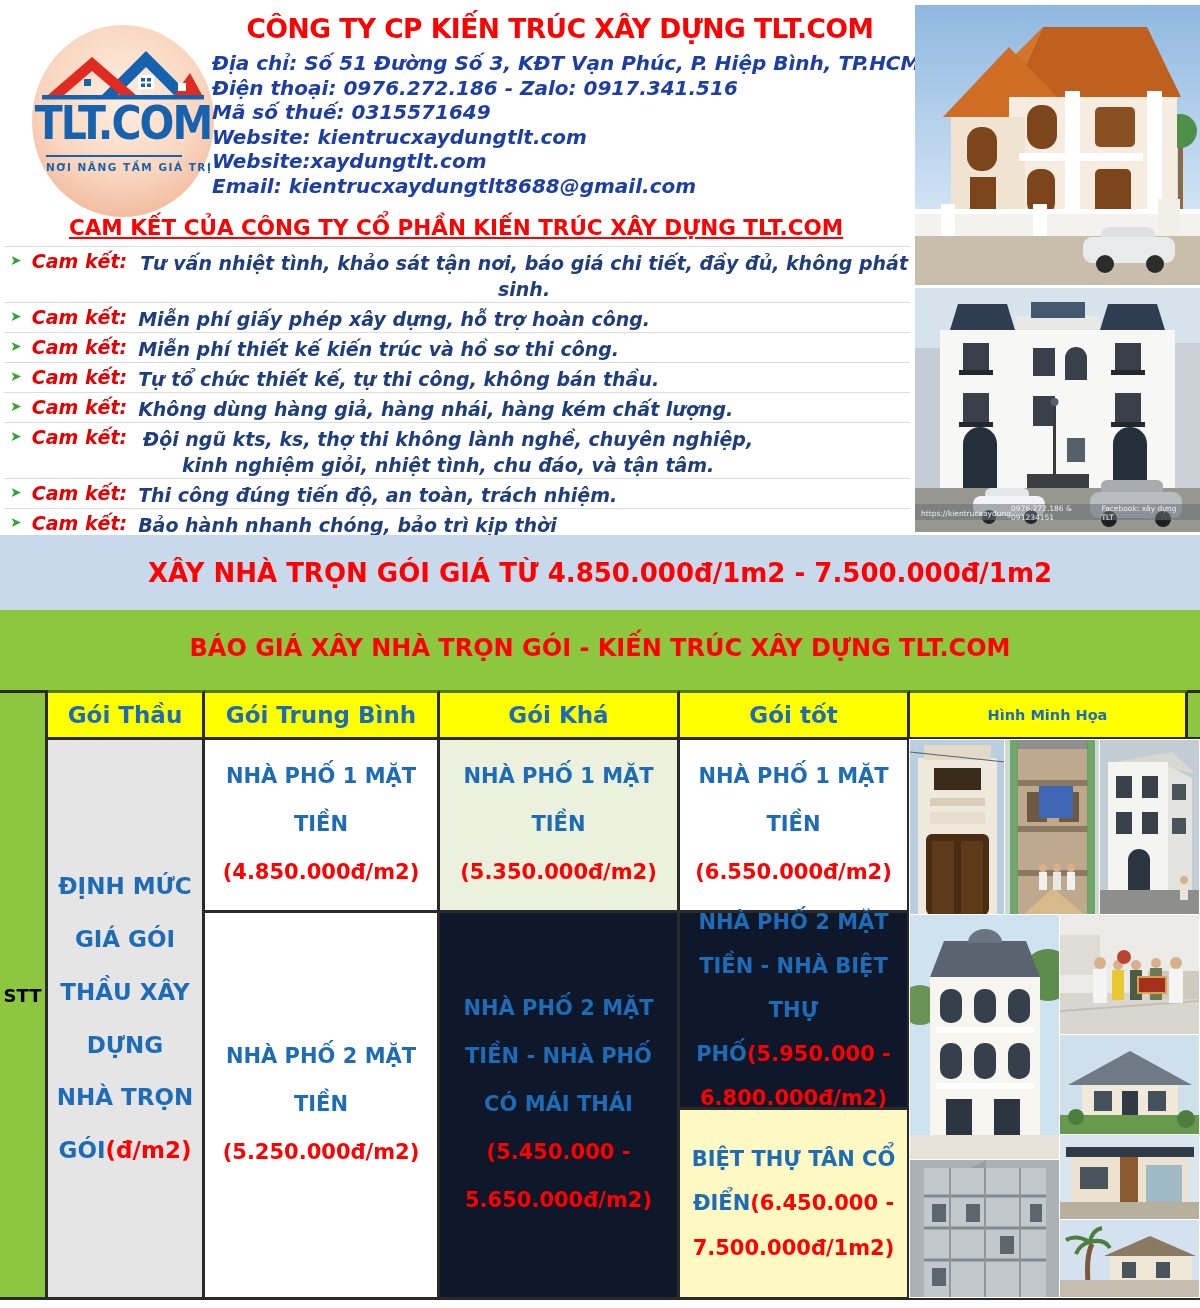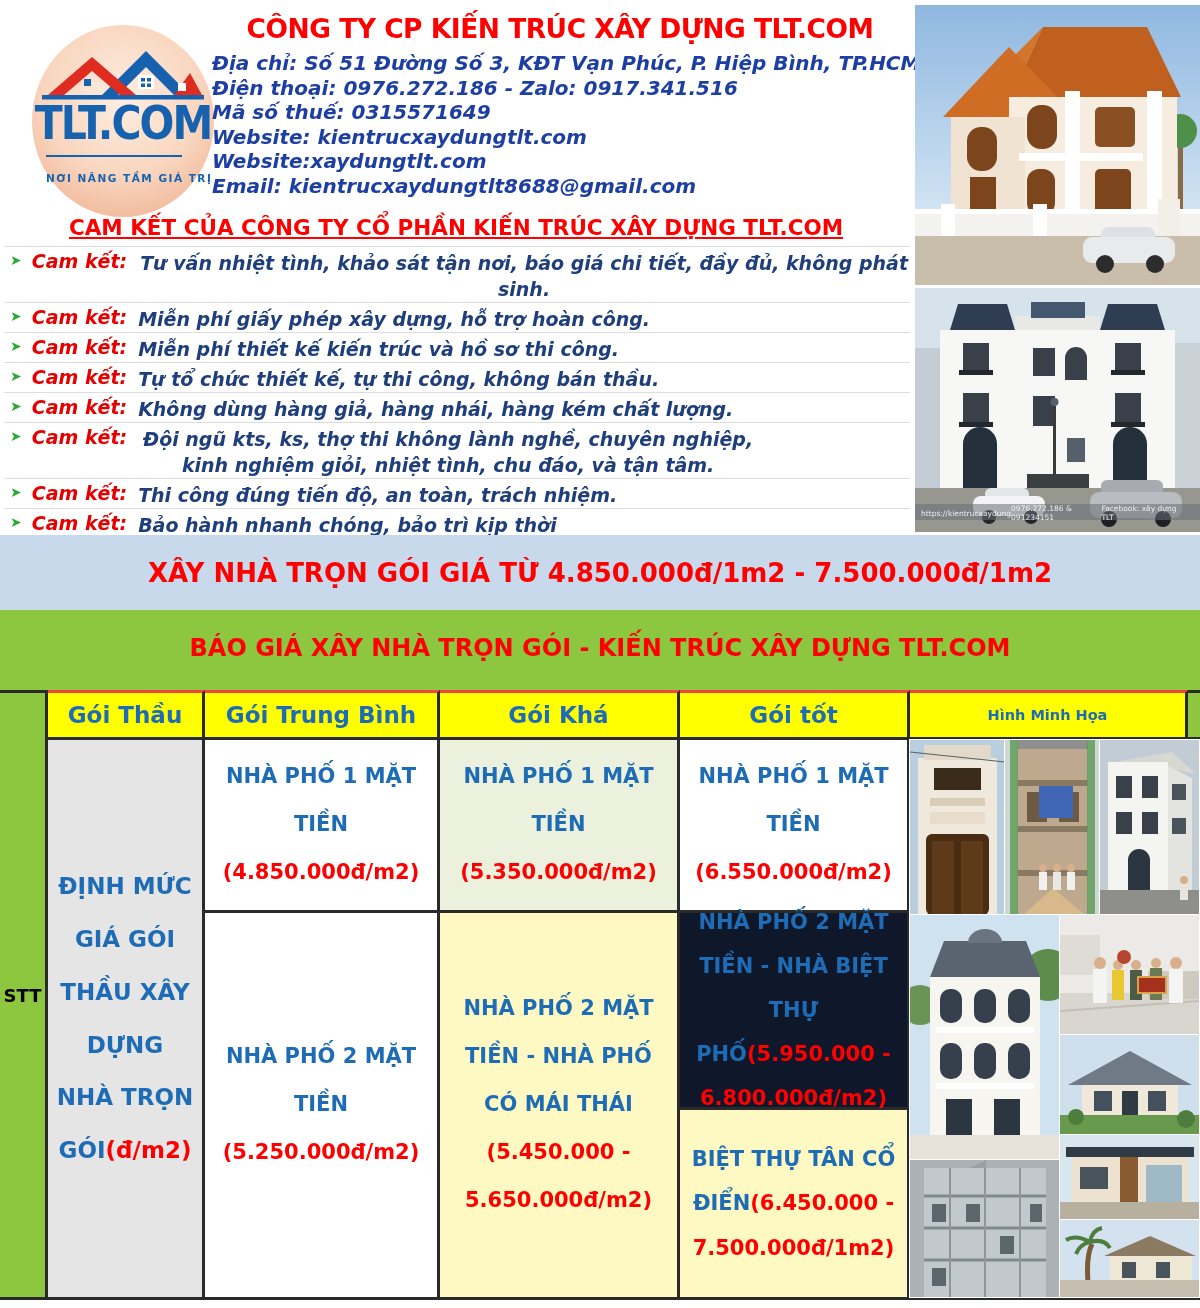--- a/index.html
+++ b/index.html
@@ -11,21 +11,21 @@
   
   .top { position:absolute; left:0; top:0; width:1200px; height:535px; background:#fff; }
   .logo { position:absolute; left:32px; top:25px; width:182px; height:192px; }
   .logo-circle2 { position:absolute; inset:0; border-radius:50%;
     background:radial-gradient(circle at 50% 38%, #fdeee2 0%, #f9d6bf 52%, #eda987 100%); }
   .logo-roofs { position:absolute; left:10px; top:20px; width:162px; height:64px; }
   .logo-brand { position:absolute; left:0; top:74px; width:100%; text-align:center;
     font-size:41px; font-weight:bold; color:#1762ae; letter-spacing:-2px; transform:scaleY(1.12); }
   .logo-tagline { position:absolute; left:14px; right:32px; top:130px; text-align:center;
     font-size:10.5px; font-weight:bold; color:#1762ae; letter-spacing:1.5px;
-    border-top:2.5px solid #1762ae; padding-top:15px; white-space:nowrap; }
+    border-top:2.5px solid #1762ae; padding-top:4px; white-space:nowrap; }
   .title { position:absolute; left:200px; top:13px; width:720px; text-align:center;
     color:#ff0000; font-weight:bold; font-size:26.5px; letter-spacing:-0.5px; }
   .contact { position:absolute; left:212px; top:51px; width:700px; }
   .contact-line { color:#1d3fa3; font-weight:bold; font-style:italic; font-size:20px;
     line-height:24.6px; white-space:nowrap; }
   .commit-title { position:absolute; left:0; top:215px; width:912px; text-align:center;
     color:#ff0000; font-weight:bold; font-size:21.5px; text-decoration:underline; }
   .commitments { position:absolute; left:4px; top:246px; width:906px; }
   .commit-row { display:flex; align-items:flex-start; border-top:1px solid #dcdcdc;
     min-height:28.6px; padding-top:3px; }
@@ -51,31 +51,31 @@
   
   .ptable { position:absolute; left:0; top:685px; width:1200px; height:615px;
     background:#8dc63f; padding-top:5px; display:grid;
     grid-template-columns:48px 157px 235px 240px 230px 278px 12px;
     grid-template-rows:50px 173px 197px 190px; }
   .cell { border-right:3px solid #2a2a2a; border-bottom:3px solid #2a2a2a;
     display:flex; align-items:center; justify-content:center; text-align:center; }
   .c-stt  { grid-area:1/1/5/2; background:#8dc63f; border-top:3px solid #2a2a2a;
     font-weight:bold; font-size:18px; color:#000; }
   .head { background:#ffff00; color:#1e6cb5; font-weight:bold; font-size:23px;
-    border-top:3px solid #ef4444; }
+    border-top:3px solid #4d7c0f; }
   .c-h1 { grid-area:1/2/2/3; } .c-h2 { grid-area:1/3/2/4; }
   .c-h3 { grid-area:1/4/2/5; } .c-h4 { grid-area:1/5/2/6; }
   .c-h5 { grid-area:1/6/2/7; font-size:14.5px; }
   .c-hpad { grid-area:1/7/2/8; background:#8dc63f; border-right:none;
     border-top:3px solid #2a2a2a; }
   .c-scope { grid-area:2/2/5/3; background:#e5e5e5; padding:0 8px; }
   .c-m1 { grid-area:2/3/3/4; background:#fff; }
   .c-m2 { grid-area:3/3/5/4; background:#fff; }
   .c-k1 { grid-area:2/4/3/5; background:#ebf1dd; }
-  .c-k2 { grid-area:3/4/5/5; background:#fef9c3; }
+  .c-k2 { grid-area:3/4/5/5; background:#0f172a; }
   .c-t1 { grid-area:2/5/3/6; background:#fff; }
   .c-t2 { grid-area:3/5/4/6; background:#0f172a; }
   .c-t3 { grid-area:4/5/5/6; background:#fef9c3;text-align:center; }
   .c-photos { grid-area:2/6/5/8; background:#fff; border-right:none;
     position:relative; display:block; }
   .cellpad { padding:0 22px; }
   .pkg-name  { display:block; color:#1e6cb5; font-weight:bold; font-size:21px; line-height:2.28; }
   .pkg-price { display:block; color:#ff0000; font-weight:bold; font-size:21px; line-height:2.28; }
   .pkg-inline { color:#1e6cb5; font-weight:bold; font-size:21px; line-height:2.1; }
   .pkg-inline .pr { color:#ff0000; }

